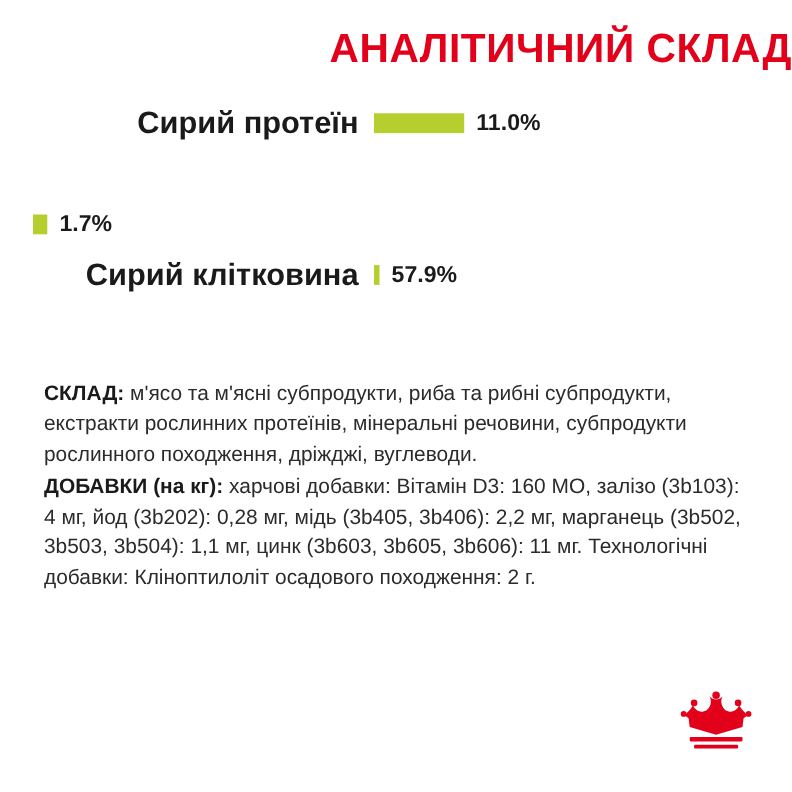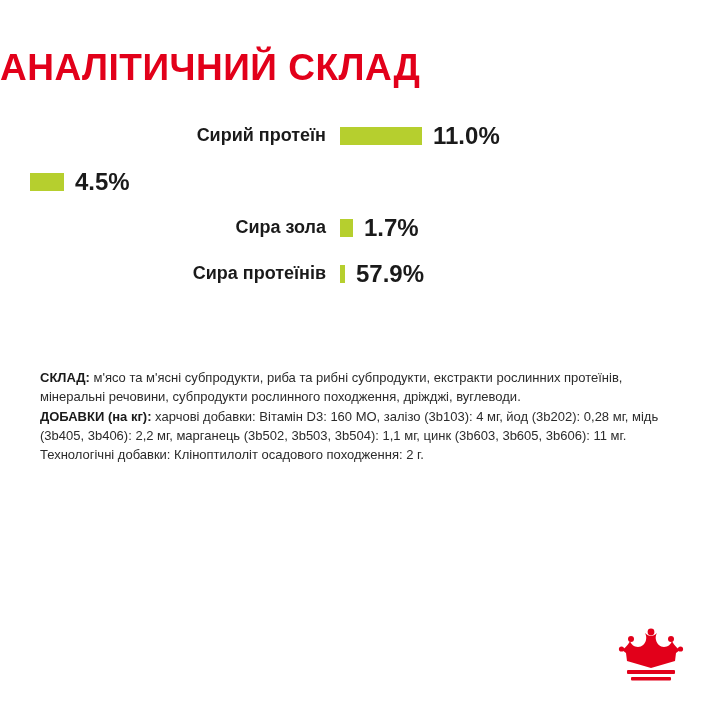--- a/index.html
+++ b/index.html
@@ -15,68 +15,68 @@
     overflow: hidden;
     position: relative;
   }
   .page {
     width: 720px;
     height: 720px;
     position: relative;
     box-sizing: border-box;
   }
   .title {
-    text-align: left;
+    text-align: right;
     color: #e2001a;
     font-size: 37px;
     font-weight: bold;
     letter-spacing: 0.5px;
-    padding-top: 48px;
+    padding-top: 24px;
     line-height: 1.1;
   }
   .chart {
     margin-top: 24px;
     padding: 0 30px 0 30px;
   }
   .row {
     display: flex;
     align-items: center;
     height: 46px;
   }
   .row-label {
     width: 310px;
     text-align: right;
-    font-size: 18px;
+    font-size: 28px;
     font-weight: bold;
     color: #1a1a1a;
     padding-right: 14px;
     box-sizing: border-box;
     white-space: nowrap;
   }
   .bar-wrap {
     flex: 1;
     display: flex;
     align-items: center;
   }
   .bar {
     height: 18px;
     background: #b6cf2e;
     flex-shrink: 0;
   }
   .bar-value {
-    font-size: 24px;
+    font-size: 21px;
     font-weight: bold;
     color: #1a1a1a;
     margin-left: 11px;
     white-space: nowrap;
   }
   .composition {
     margin-top: 26px;
     padding: 0 40px;
-    font-size: 13px;
+    font-size: 19px;
     line-height: 1.45;
     color: #2b2b2b;
     text-align: left;
   }
   .composition p {
     margin: 0 0 2px 0;
   }
   .composition .lead {
     font-weight: bold;
     color: #1a1a1a;
@@ -100,36 +100,31 @@
 
     <div class="row">
       <div class="row-label">Сирий протеїн</div>
       <div class="bar-wrap">
         <div class="bar" style="width:82px;"></div>
         <div class="bar-value">11.0%</div>
       </div>
     </div>
 
     <div class="row">
-      <div class="bar-wrap">
-        <div class="bar" style="width:34px;"></div>
-        <div class="bar-value">4.5%</div>
-      </div>
     </div>
 
     <div class="row">
-      <div class="row-label">Сира зола</div>
       <div class="bar-wrap">
         <div class="bar" style="width:13px;"></div>
         <div class="bar-value">1.7%</div>
       </div>
     </div>
 
     <div class="row">
-      <div class="row-label">Сира протеїнів</div>
+      <div class="row-label">Сирий клітковина</div>
       <div class="bar-wrap">
         <div class="bar" style="width:5px;"></div>
         <div class="bar-value">57.9%</div>
       </div>
     </div>
 
     <div class="row">
     </div>
 
   </div>

